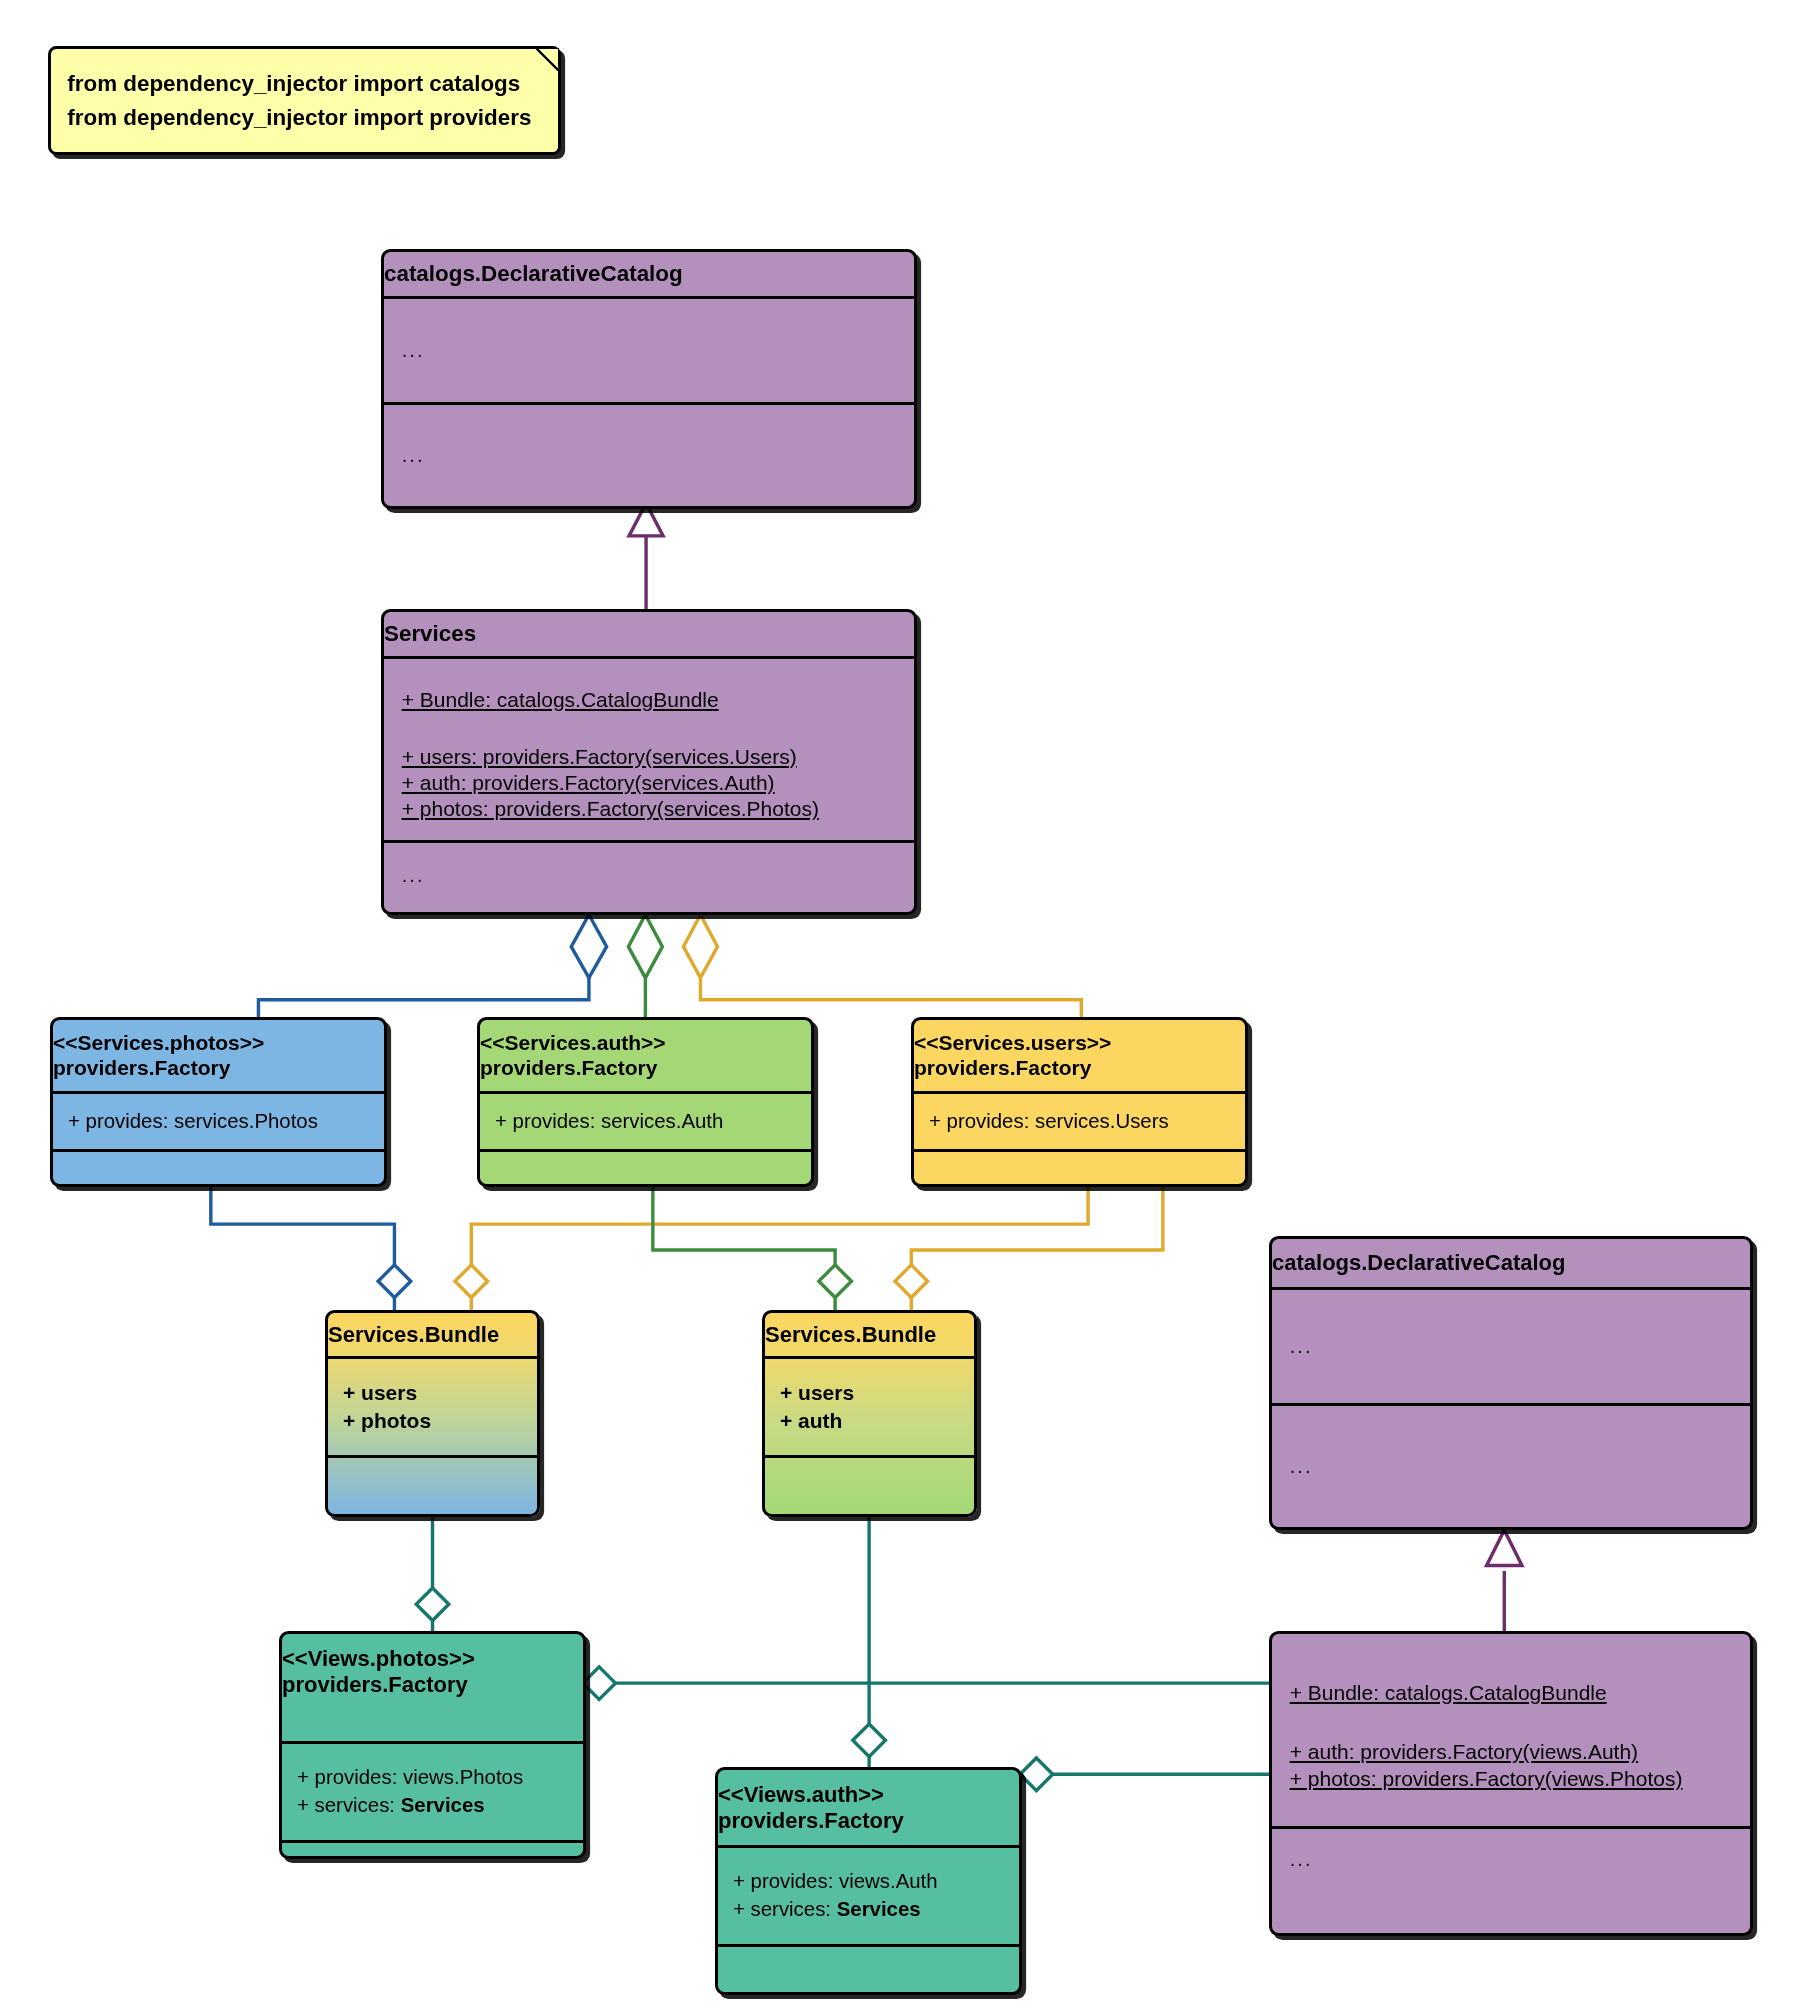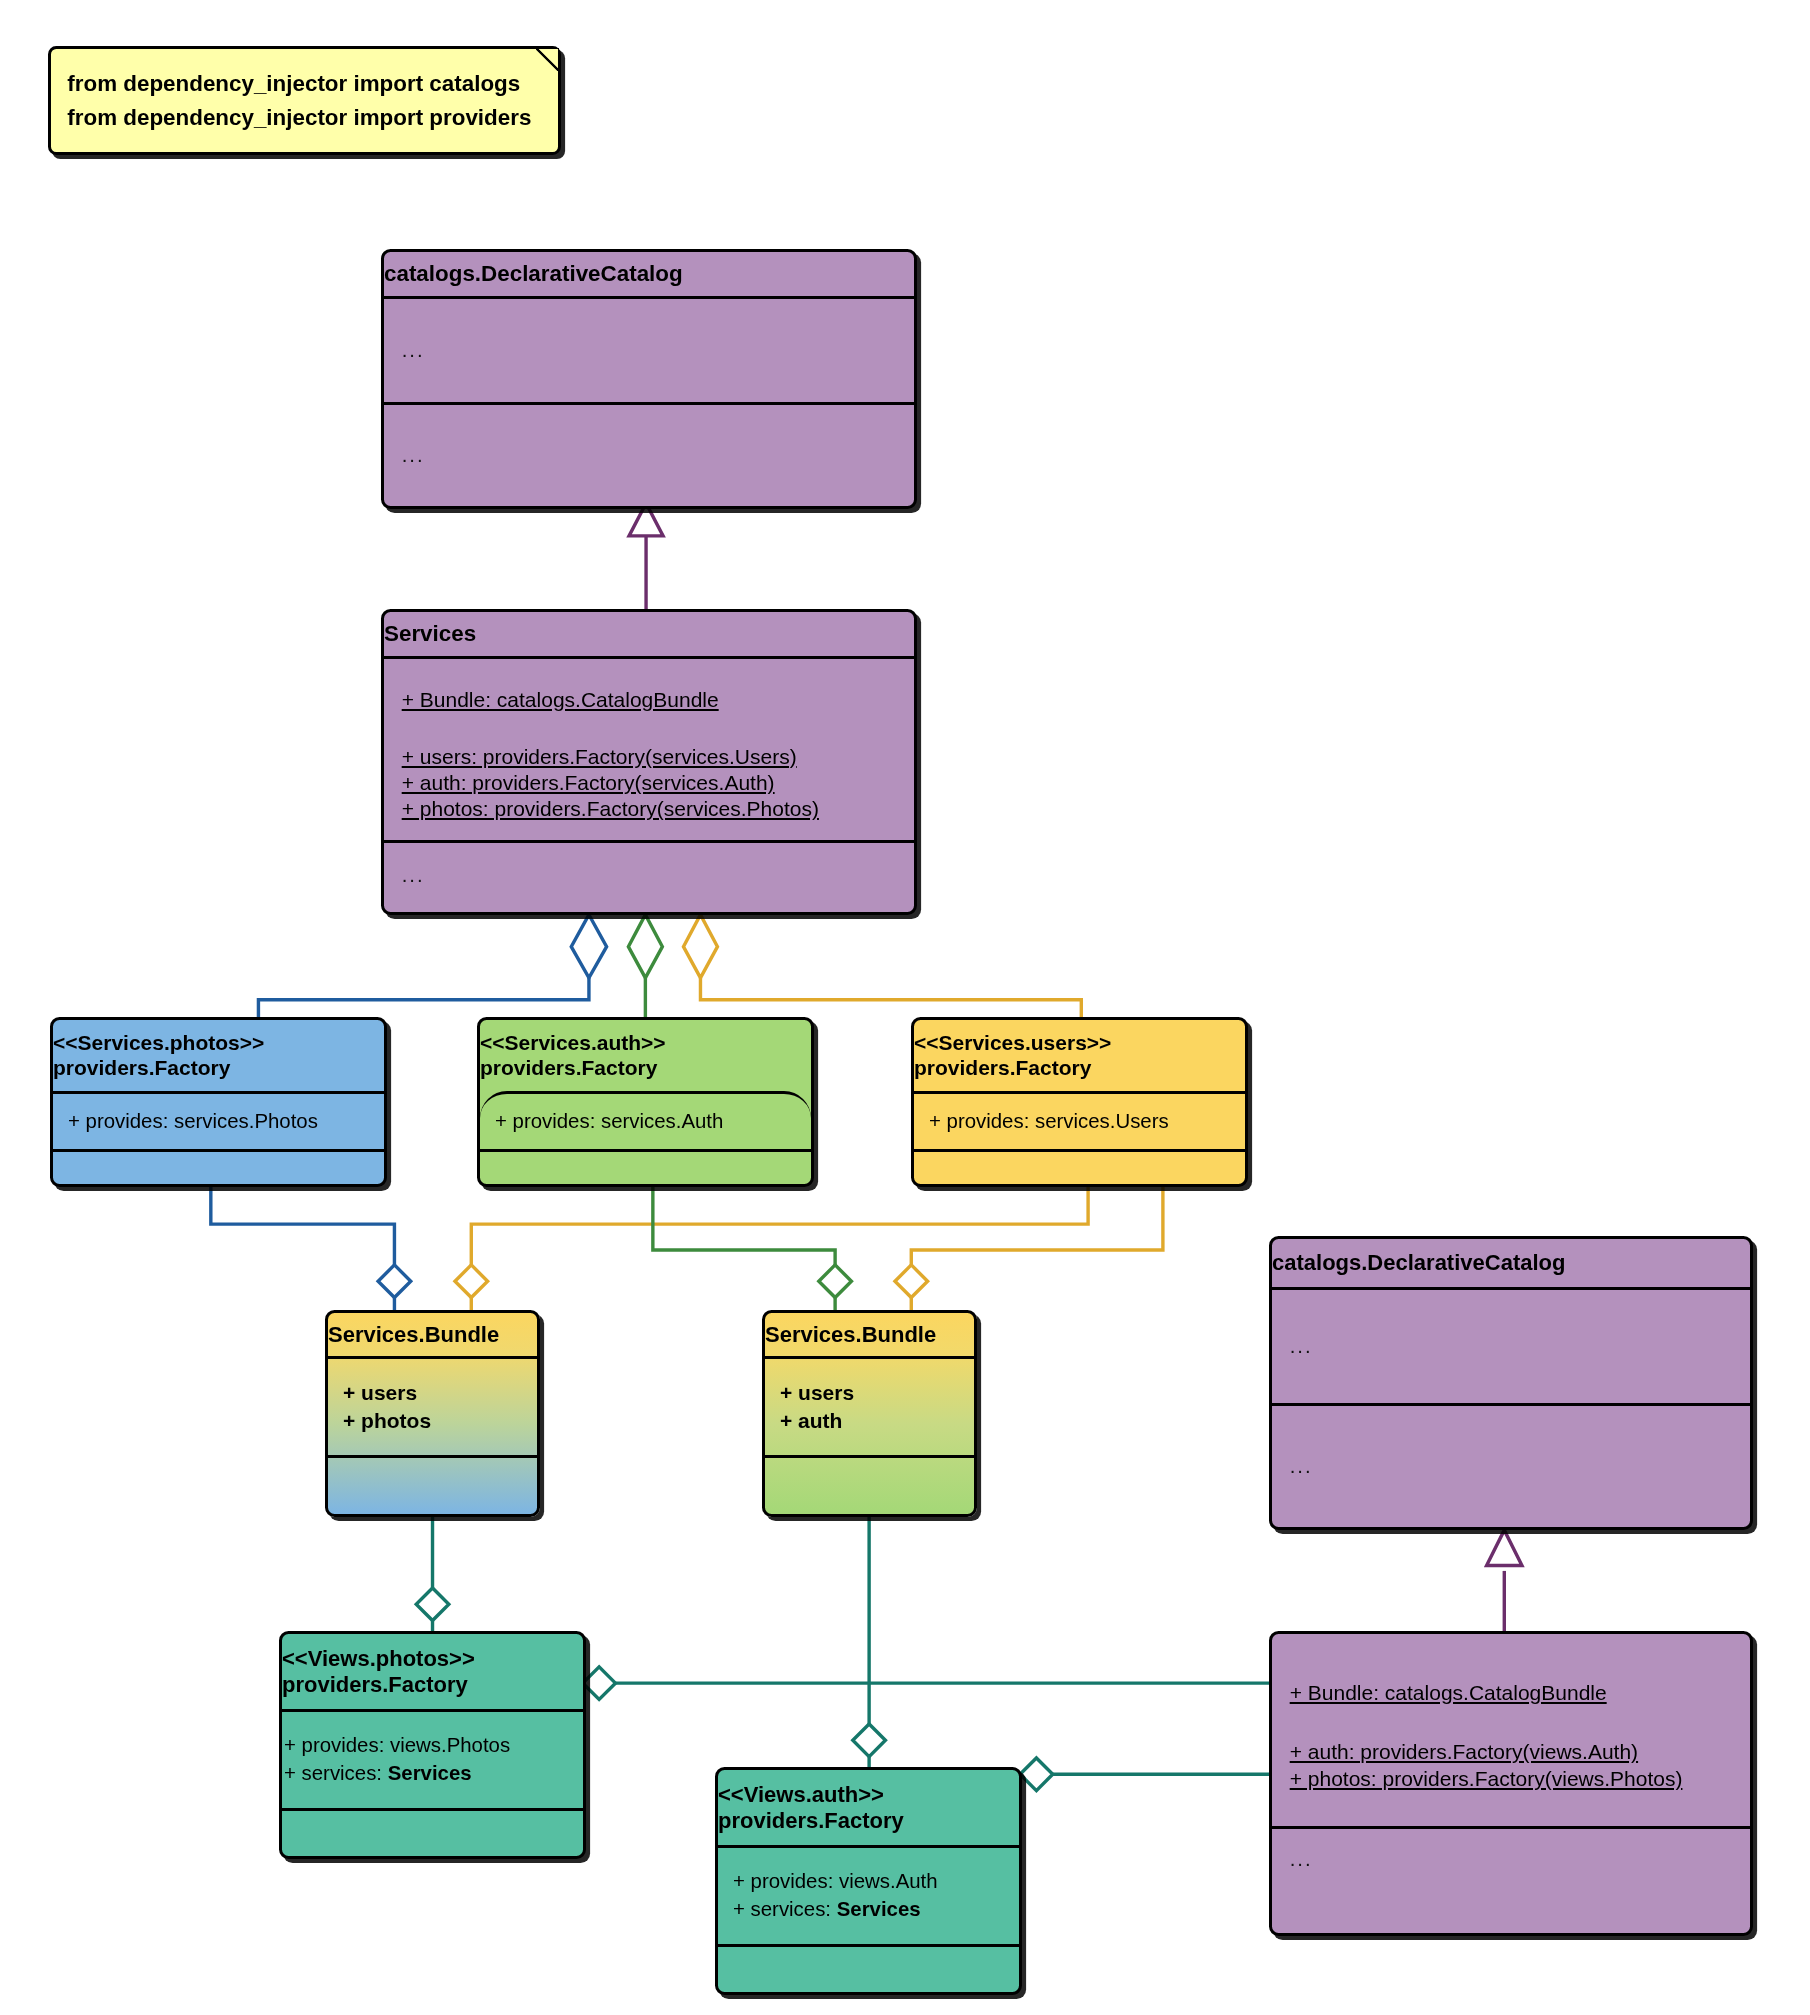--- a/index.html
+++ b/index.html
@@ -123,21 +123,21 @@
       <div class="row">+ provides: services.Photos</div>
     </div>
     <div class="sec body" style="height:37px;"></div>
   </div>
 
   <div class="node" style="left:477px;top:1017px;width:337px;height:170px;background:#a4d877;">
     <div class="sec title" style="height:71px;font-size:21px;">
       <div>&lt;&lt;Services.auth&gt;&gt;</div>
       <div>providers.Factory</div>
     </div>
-    <div class="sec body" style="height:58px;padding:0 15px;font-size:20.4px;border-radius:27px;">
+    <div class="sec body" style="height:58px;padding:0 15px;font-size:20.4px;">
       <div class="row">+ provides: services.Auth</div>
     </div>
     <div class="sec body" style="height:37px;"></div>
   </div>
 
   <div class="node" style="left:911px;top:1017px;width:337px;height:170px;background:#fbd660;">
     <div class="sec title" style="height:71px;font-size:21px;">
       <div>&lt;&lt;Services.users&gt;&gt;</div>
       <div>providers.Factory</div>
     </div>
@@ -181,21 +181,21 @@
     <div class="sec body" style="height:124px;padding:0 17.7px;font-size:20.4px;">
       <div class="row dots">...</div>
     </div>
   </div>
 
   <div class="node" style="left:279px;top:1631px;width:307px;height:228px;background:#56bfa2;">
     <div class="sec title" style="height:75px;font-size:22px;">
       <div>&lt;&lt;Views.photos&gt;&gt;</div>
       <div>providers.Factory</div>
     </div>
-    <div class="sec body" style="height:99px;padding:0 2px;font-size:20.4px;line-height:1.35;">
+    <div class="sec body" style="height:99px;padding:0 15px;font-size:20.4px;line-height:1.35;margin-top:32px;">
       <div class="row">+ provides: views.Photos</div>
       <div class="row">+ services: <span class="b" title="providers.Factory">Services</span></div>
     </div>
     <div class="sec body" style="height:48px;"></div>
   </div>
 
   <div class="node" style="left:715px;top:1767px;width:307px;height:228px;background:#56bfa2;">
     <div class="sec title" style="height:75px;font-size:22px;border-radius:13px;">
       <div>&lt;&lt;Views.auth&gt;&gt;</div>
       <div>providers.Factory</div>

